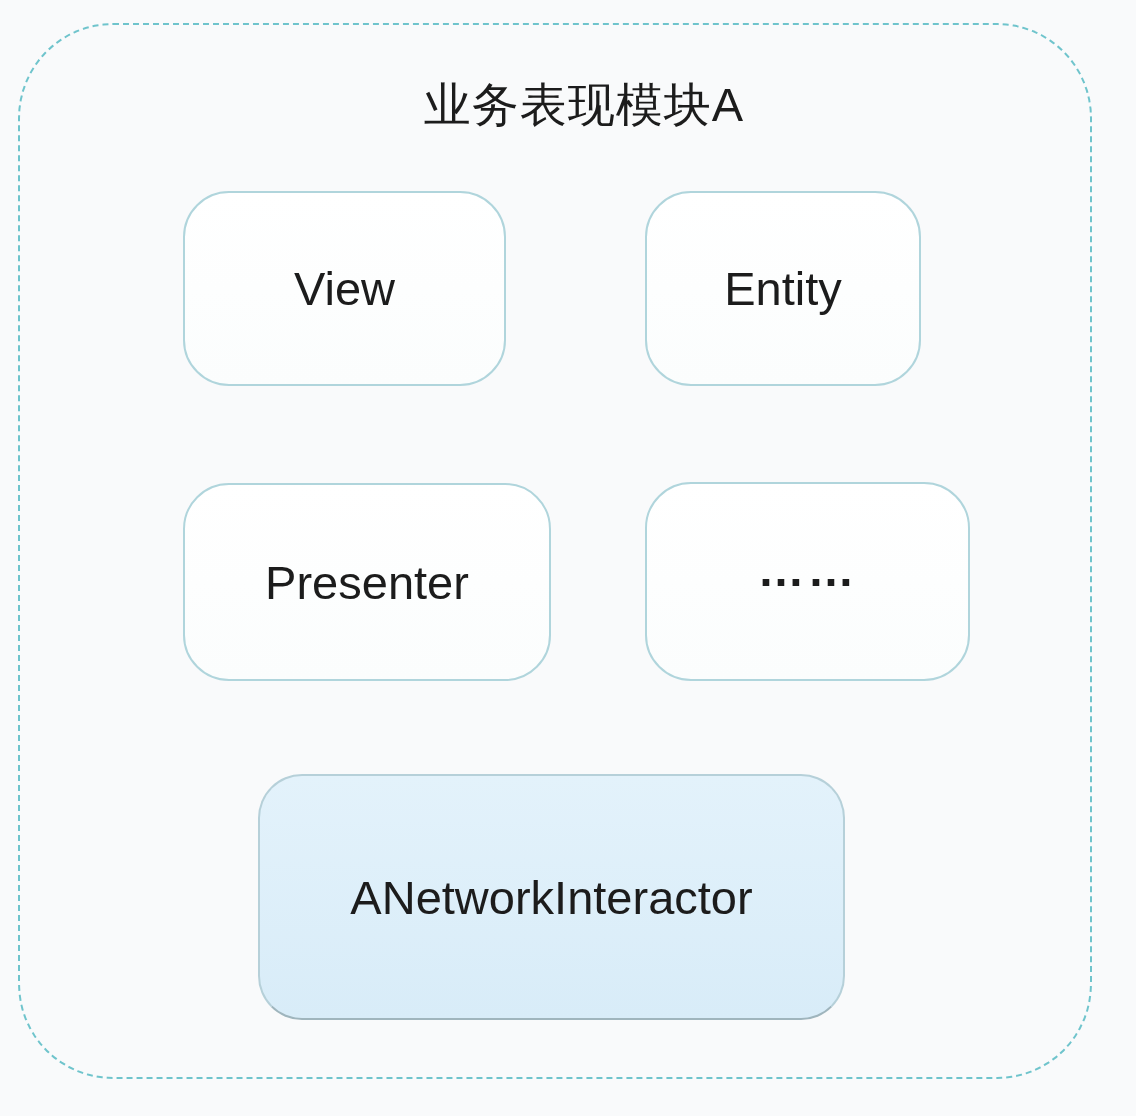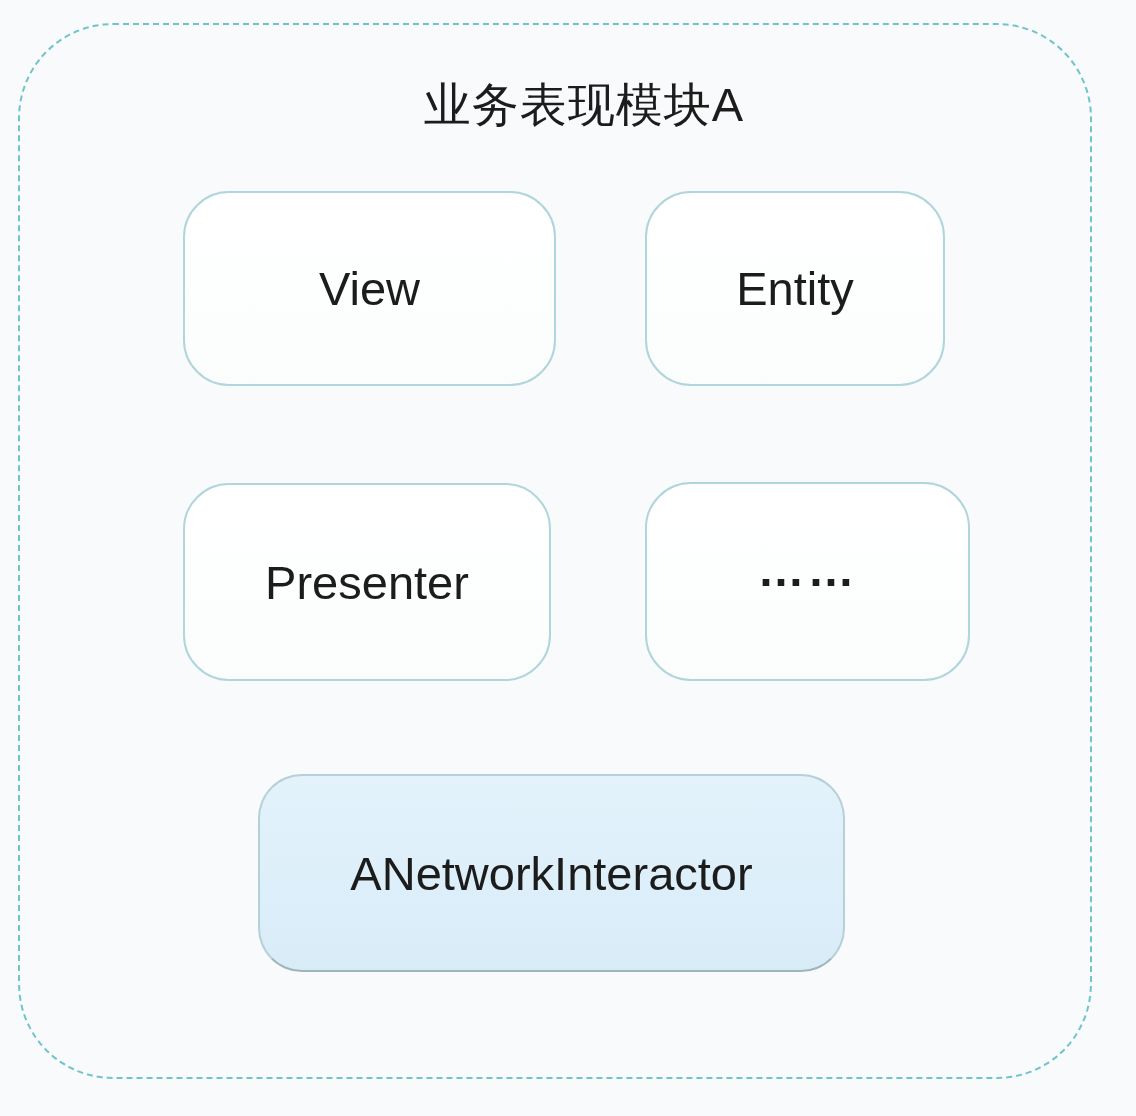--- a/index.html
+++ b/index.html
@@ -45,34 +45,34 @@
     box-sizing: border-box;
     border: 2px solid #b0d5dc;
     border-radius: 46px;
     background: linear-gradient(180deg, #ffffff 0%, #fbfdfd 100%);
     display: flex;
     align-items: center;
     justify-content: center;
     font-size: 47px;
     color: #1c1c1c;
   }
-  .box-view      { left: 183px; top: 191px; width: 373px; height: 195px; text-align: center; }
-  .box-entity    { left: 645px; top: 191px; width: 300px; height: 195px; }
+  .box-view      { left: 183px; top: 191px; width: 323px; height: 195px; text-align: center; }
+  .box-entity    { left: 645px; top: 191px; width: 276px; height: 195px; }
   .box-presenter { left: 183px; top: 483px; width: 368px; height: 198px; }
   .box-ellipsis  { left: 645px; top: 482px; width: 325px; height: 199px; }
   .box-ellipsis .box-label {
     font-weight: 700;
     letter-spacing: 3px;
     transform: translateY(-12px);
   }
   .box-highlight {
     left: 258px;
     top: 774px;
     width: 587px;
-    height: 198px;
+    height: 246px;
     border-radius: 44px;
     background: linear-gradient(180deg, #e3f2fb 0%, #d8ecf8 100%);
     border: 2px solid #b6d0d9;
     border-bottom-color: #9fb5bd;
   }
   .box-label {
     display: inline-block;
     line-height: 1;
   }
 </style>

